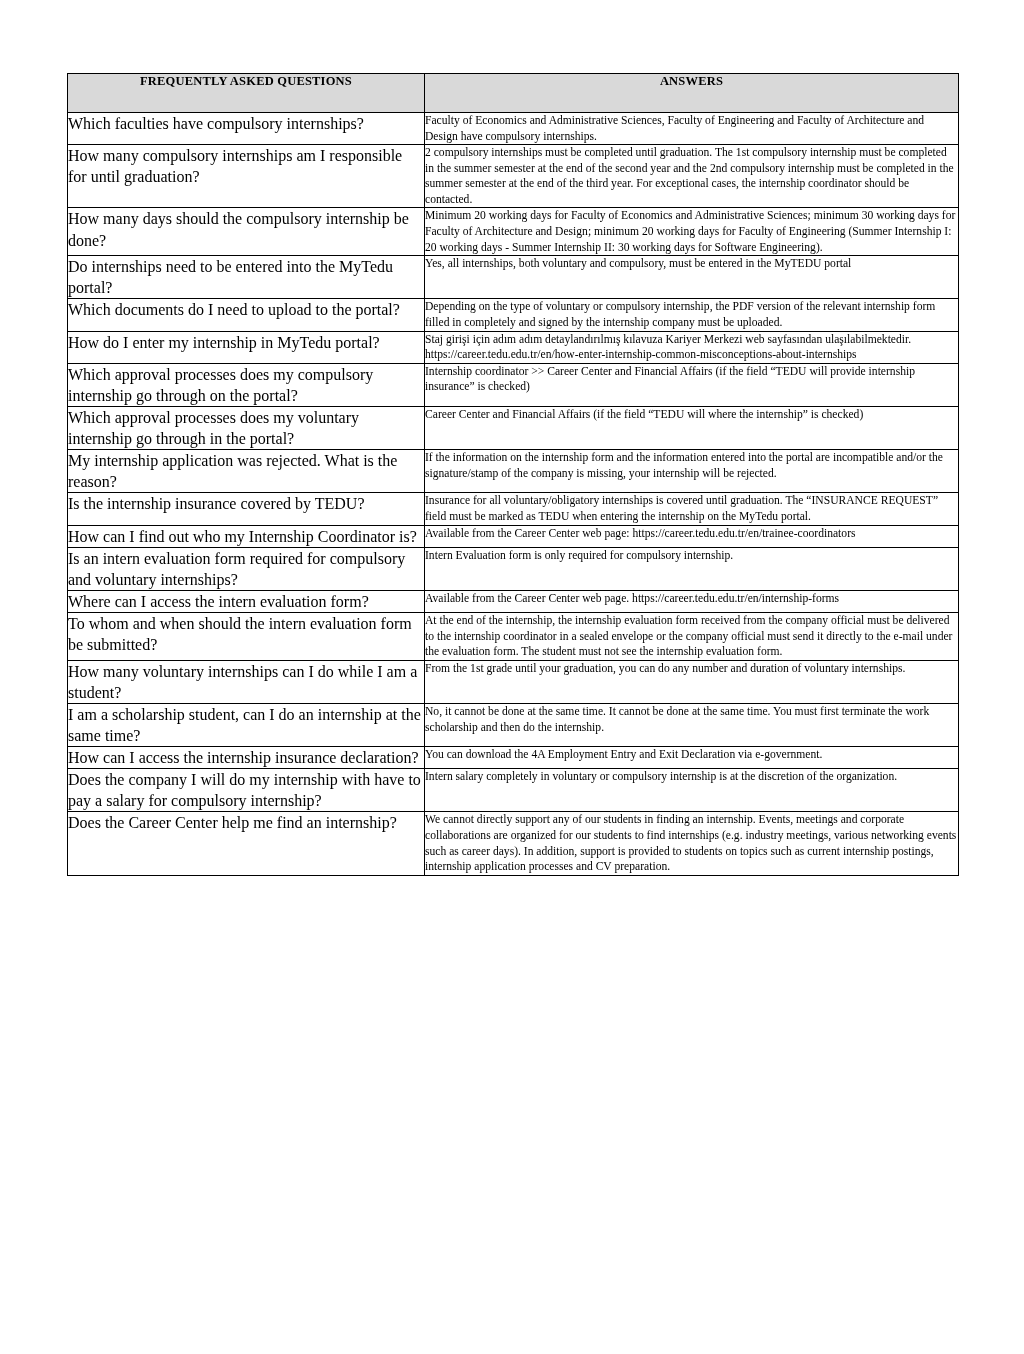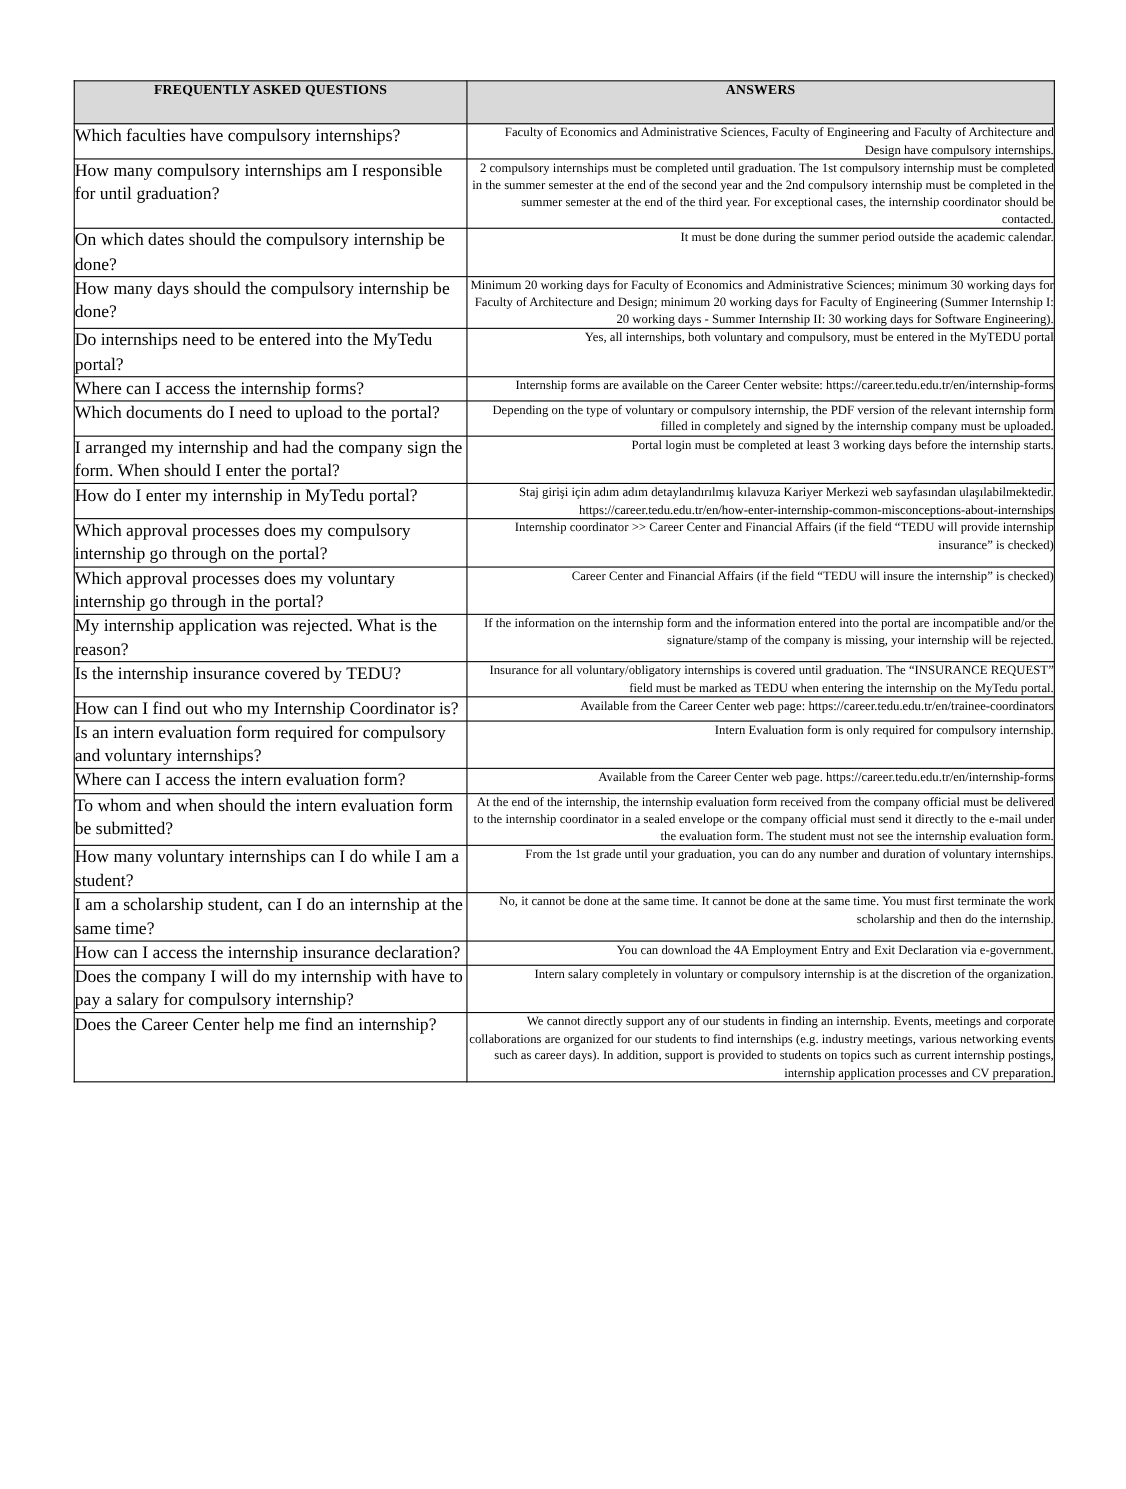--- a/index.html
+++ b/index.html
@@ -54,21 +54,20 @@
     vertical-align: middle;
     font-size: 16px;
     line-height: 1.32;
     padding: 3px 4px 3px 4px;
   }
   td.a {
     vertical-align: top;
     font-size: 11.6px;
     line-height: 1.345;
     padding: 2px 5px 3px 4px;
-    text-align: right;
   }
   .q-text, .a-text {
     display: block;
     white-space: pre-wrap;
     word-wrap: break-word;
   }
 </style>
 </head>
 <body>
 
@@ -97,88 +96,64 @@
           <tr>
             <td class="q">
               <span class="q-text">How many compulsory internships am I responsible for until graduation?</span>
             </td>
             <td class="a">
               <span class="a-text">2 compulsory internships must be completed until graduation. The 1st compulsory internship must be completed in the summer semester at the end of the second year and the 2nd compulsory internship must be completed in the summer semester at the end of the third year. For exceptional cases, the internship coordinator should be contacted.</span>
             </td>
           </tr>
           <tr>
             <td class="q">
-              <span class="q-text">On which dates should the compulsory internship be done?</span>
-            </td>
-            <td class="a">
-              <span class="a-text">It must be done during the summer period outside the academic calendar.</span>
-            </td>
-          </tr>
-          <tr>
-            <td class="q">
               <span class="q-text">How many days should the compulsory internship be done?</span>
             </td>
             <td class="a">
               <span class="a-text">Minimum 20 working days for Faculty of Economics and Administrative Sciences; minimum 30 working days for Faculty of Architecture and Design; minimum 20 working days for Faculty of Engineering (Summer Internship I: 20 working days - Summer Internship II: 30 working days for Software Engineering).</span>
             </td>
           </tr>
           <tr>
             <td class="q">
               <span class="q-text">Do internships need to be entered into the MyTedu portal?</span>
             </td>
             <td class="a">
               <span class="a-text">Yes, all internships, both voluntary and compulsory, must be entered in the MyTEDU portal</span>
             </td>
           </tr>
           <tr>
             <td class="q">
-              <span class="q-text">Where can I access the internship forms?</span>
-            </td>
-            <td class="a">
-              <span class="a-text">Internship forms are available on the Career Center website: https://career.tedu.edu.tr/en/internship-forms</span>
-            </td>
-          </tr>
-          <tr>
-            <td class="q">
               <span class="q-text">Which documents do I need to upload to the portal?</span>
             </td>
             <td class="a">
               <span class="a-text">Depending on the type of voluntary or compulsory internship, the PDF version of the relevant internship form filled in completely and signed by the internship company must be uploaded.</span>
             </td>
           </tr>
           <tr>
             <td class="q">
-              <span class="q-text">I arranged my internship and had the company sign the form. When should I enter the portal?</span>
-            </td>
-            <td class="a">
-              <span class="a-text">Portal login must be completed at least 3 working days before the internship starts.</span>
-            </td>
-          </tr>
-          <tr>
-            <td class="q">
               <span class="q-text">How do I enter my internship in MyTedu portal?</span>
             </td>
             <td class="a">
               <span class="a-text">Staj girişi için adım adım detaylandırılmış kılavuza Kariyer Merkezi web sayfasından ulaşılabilmektedir. https://career.tedu.edu.tr/en/how-enter-internship-common-misconceptions-about-internships</span>
             </td>
           </tr>
           <tr>
             <td class="q">
               <span class="q-text">Which approval processes does my compulsory internship go through on the portal?</span>
             </td>
             <td class="a">
               <span class="a-text">Internship coordinator &gt;&gt; Career Center and Financial Affairs (if the field “TEDU will provide internship insurance” is checked)</span>
             </td>
           </tr>
           <tr>
             <td class="q">
               <span class="q-text">Which approval processes does my voluntary internship go through in the portal?</span>
             </td>
             <td class="a">
-              <span class="a-text">Career Center and Financial Affairs (if the field “TEDU will insure the internship” is checked)</span>
+              <span class="a-text">Career Center and Financial Affairs (if the field “TEDU will where the internship” is checked)</span>
             </td>
           </tr>
           <tr>
             <td class="q">
               <span class="q-text">My internship application was rejected. What is the reason?</span>
             </td>
             <td class="a">
               <span class="a-text">If the information on the internship form and the information entered into the portal are incompatible and/or the signature/stamp of the company is missing, your internship will be rejected.</span>
             </td>
           </tr>

